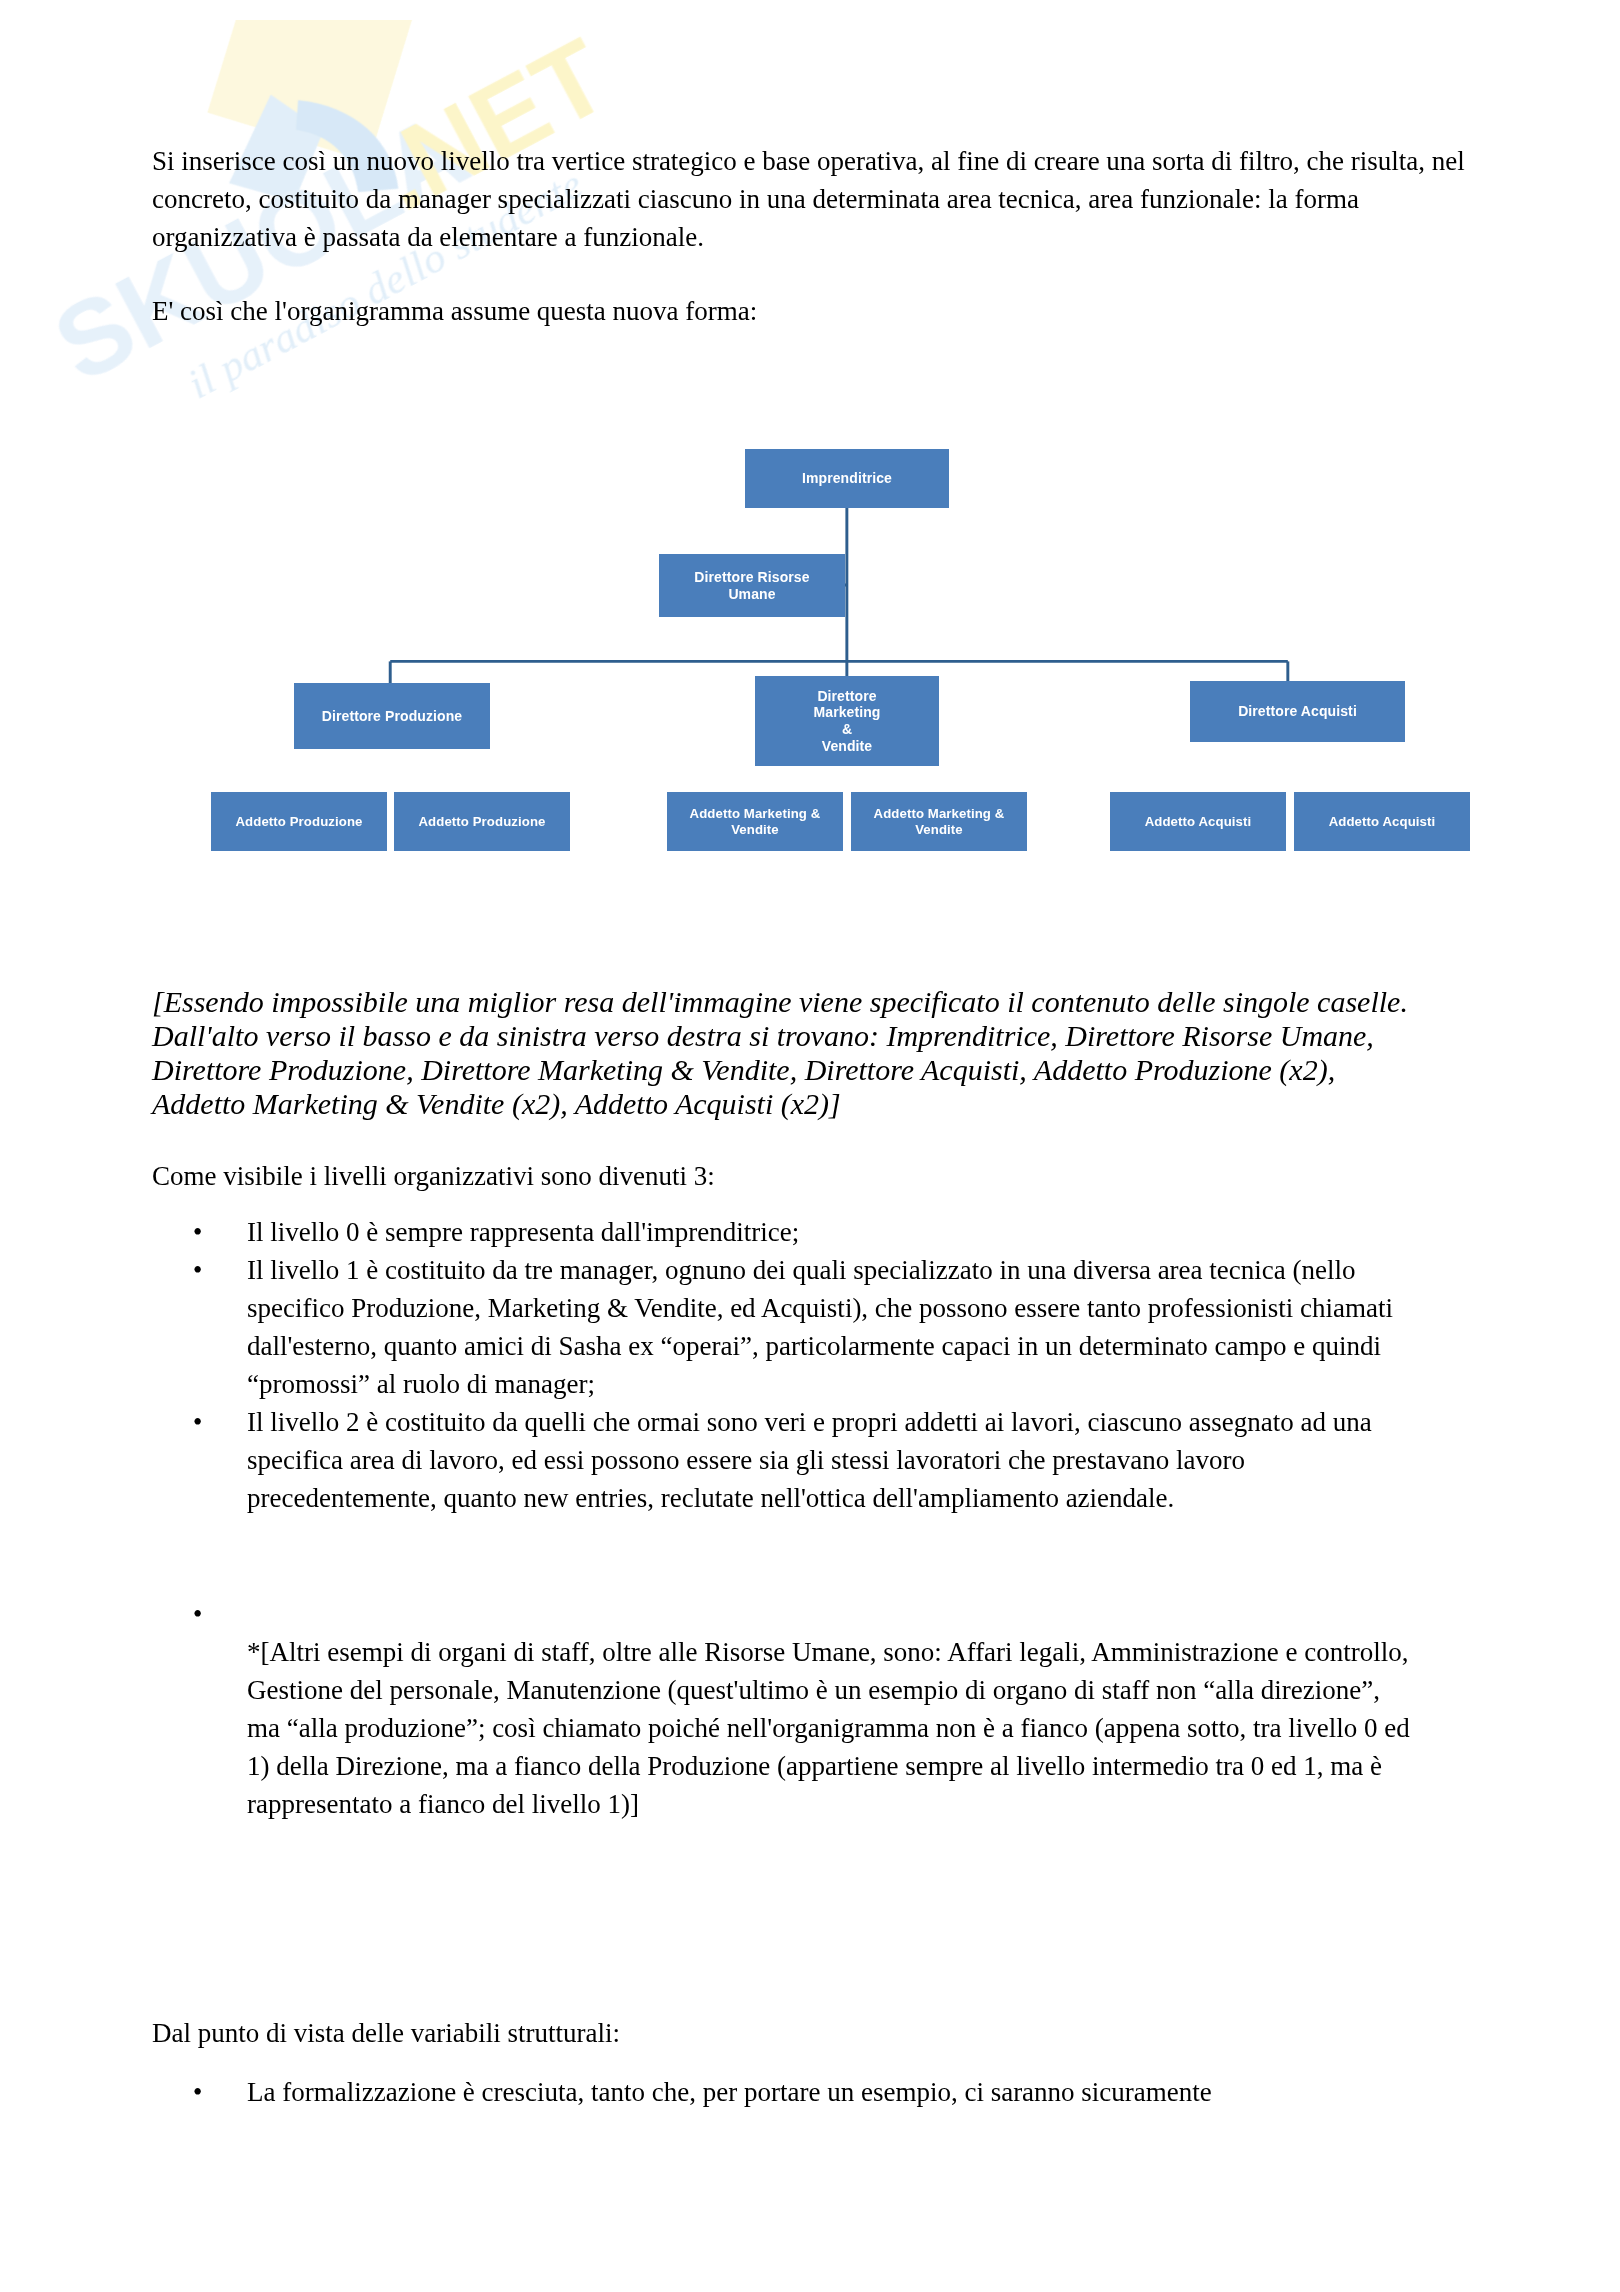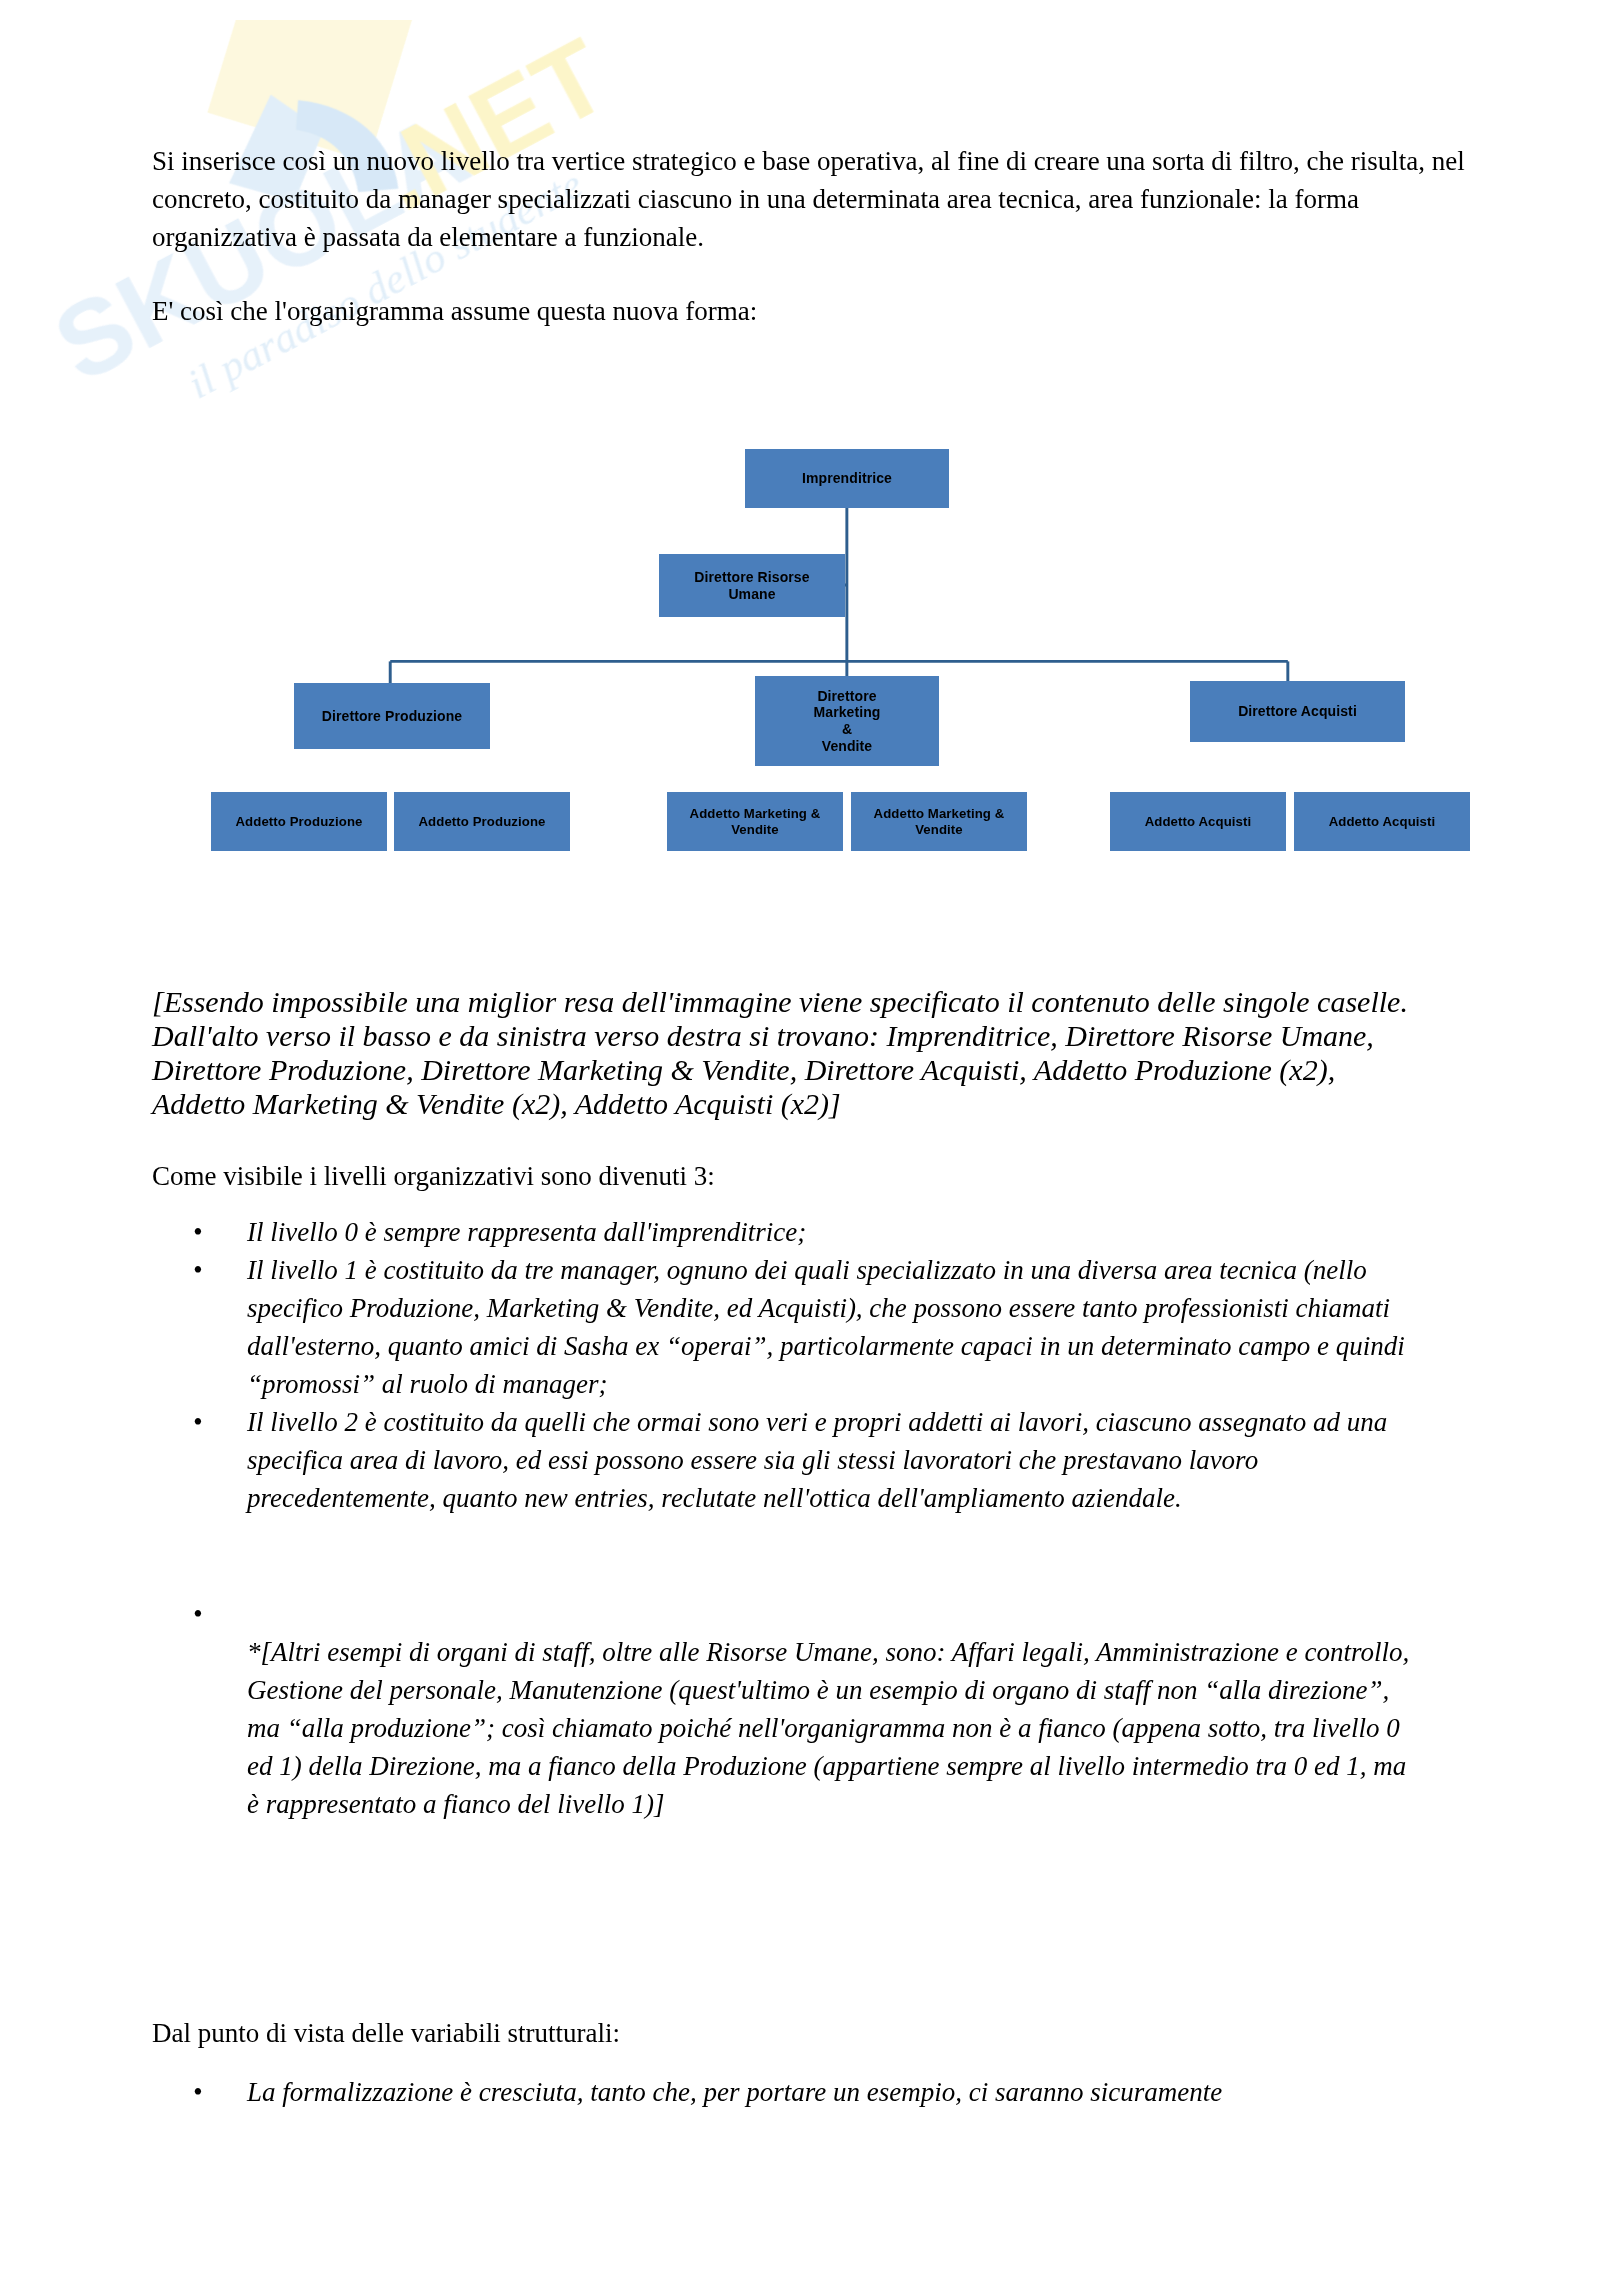--- a/index.html
+++ b/index.html
@@ -52,21 +52,21 @@
     left: -44px;
     top: 431px;
     width: 1318px;
     height: 304px;
   }
   .orgchart svg { position: absolute; left: 0; top: 0; }
 
   .node {
     position: absolute;
     background: #4A7EBB;
-    color: #000000;
+    color: #ffffff;
     font-family: "Liberation Sans", "DejaVu Sans", sans-serif;
     font-weight: bold;
     font-size: 14px;
     line-height: 16.7px;
     letter-spacing: 0.1px;
     display: flex;
     align-items: center;
     justify-content: center;
     text-align: center;
     box-sizing: border-box;
@@ -101,21 +101,20 @@
   ul.list-main { left: 0; top: 1213px; }
   ul.list-staff { left: 0; top: 1595px; }
   ul.list-final { left: 0; top: 2073px; }
 
   ul.bullets > li {
     position: relative;
     padding-left: 95px;
     font-size: 27px;
     line-height: 38px;
     margin-bottom: 0;
-    font-style: italic;
   }
   ul.bullets > li + li { margin-top: 0; }
   ul.bullets > li::before {
     content: "\2022";
     position: absolute;
     left: 41px;
     top: 0;
     font-size: 26.5px;
     line-height: 38px;
   }

